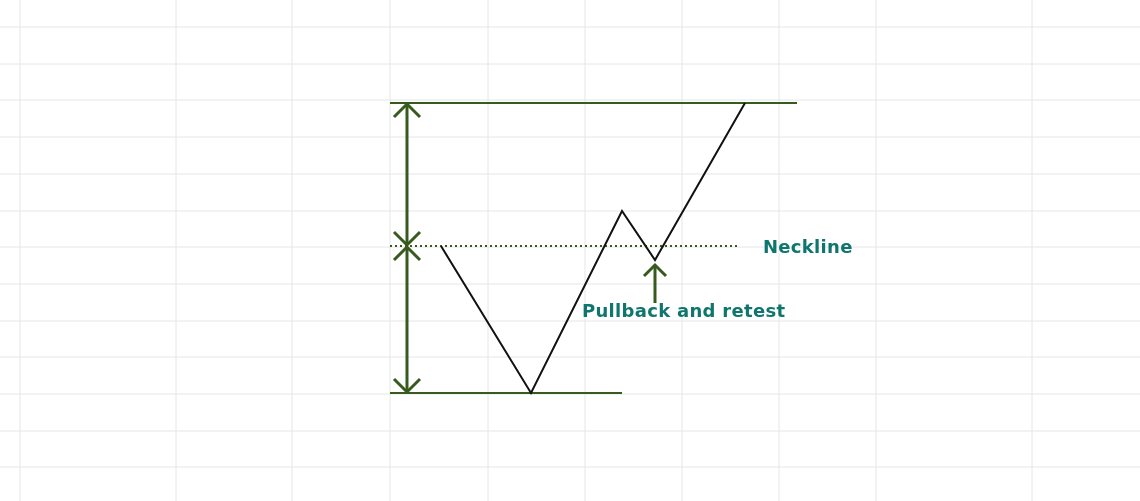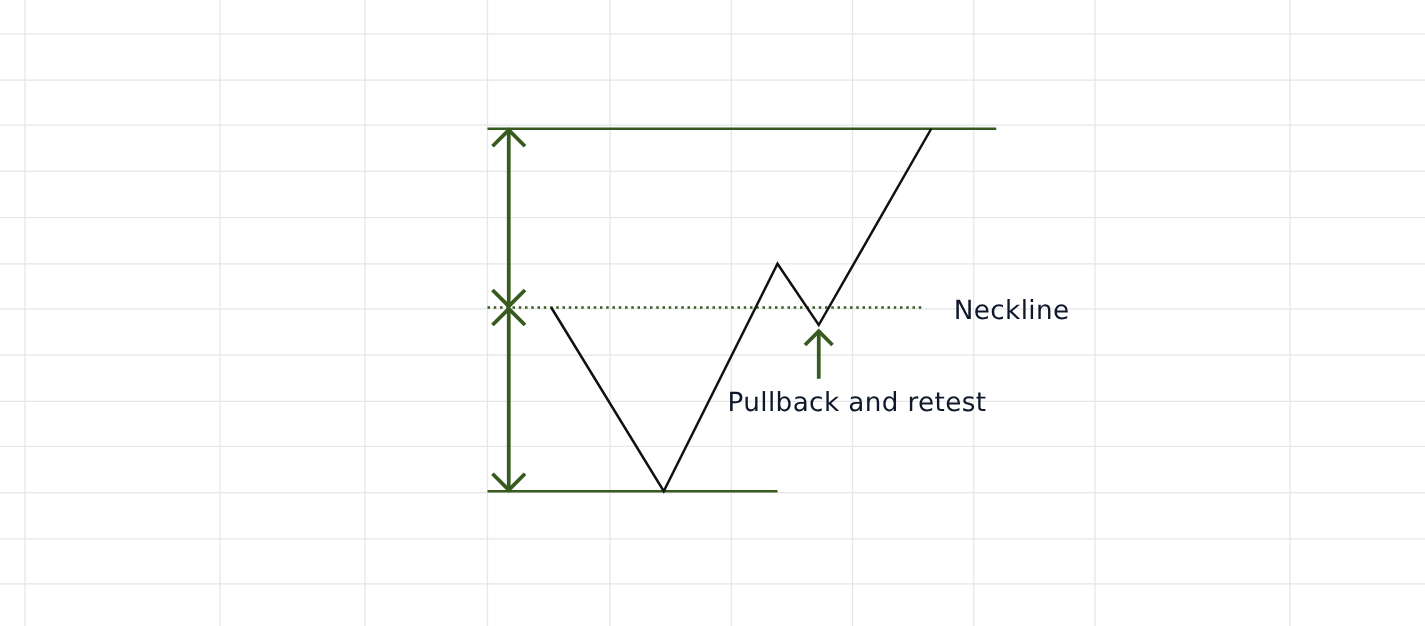--- a/index.html
+++ b/index.html
@@ -1,23 +1,23 @@
 <!DOCTYPE html>
 <html><head>
   <meta charset="utf-8">
   <style>
     html, body { margin: 0; padding: 0; background: #ffffff; }
     body { width: 1140px; height: 501px; position: relative; overflow: hidden; }
     #canvas { position: absolute; left: 0; top: 0; width: 1140px; height: 501px; }
     .label {
       position: absolute;
       font-family: "DejaVu Sans", sans-serif;
-      font-weight: normal;
-      font-size: 21px;
-      color: #0f172a;
+      font-weight: bold;
+      font-size: 18px;
+      color: #0f766e;
       white-space: nowrap;
       letter-spacing: 0.3px;
     }
   </style>
 </head>
 <body>
 
 <svg id="canvas" width="1140" height="501" viewBox="0 0 1140 501" xmlns="http://www.w3.org/2000/svg">
   <g id="grid">
       <line x1="20" y1="0" x2="20" y2="501" stroke="#e6e6e6" stroke-width="1"></line>
@@ -64,13 +64,13 @@
         <line x1="655" y1="265" x2="655" y2="303" stroke="#375a1f" stroke-width="3"></line>
         <polyline points="644,276 655,265 666,276" fill="none" stroke="#375a1f" stroke-width="3"></polyline>
       </g>
     </g>
   <g id="path">
       <polyline points="441,246 531,393 622,211 655,260 745,103" fill="none" stroke="#111111" stroke-width="2" stroke-linejoin="miter"></polyline>
     </g>
 </svg>
 
 <div class="label" style="left:763px; top:236px;">Neckline</div>
-<div class="label" style="left:582px; top:310px;">Pullback and retest</div>
+<div class="label" style="left:582px; top:300px;">Pullback and retest</div>
 
 </body></html>

